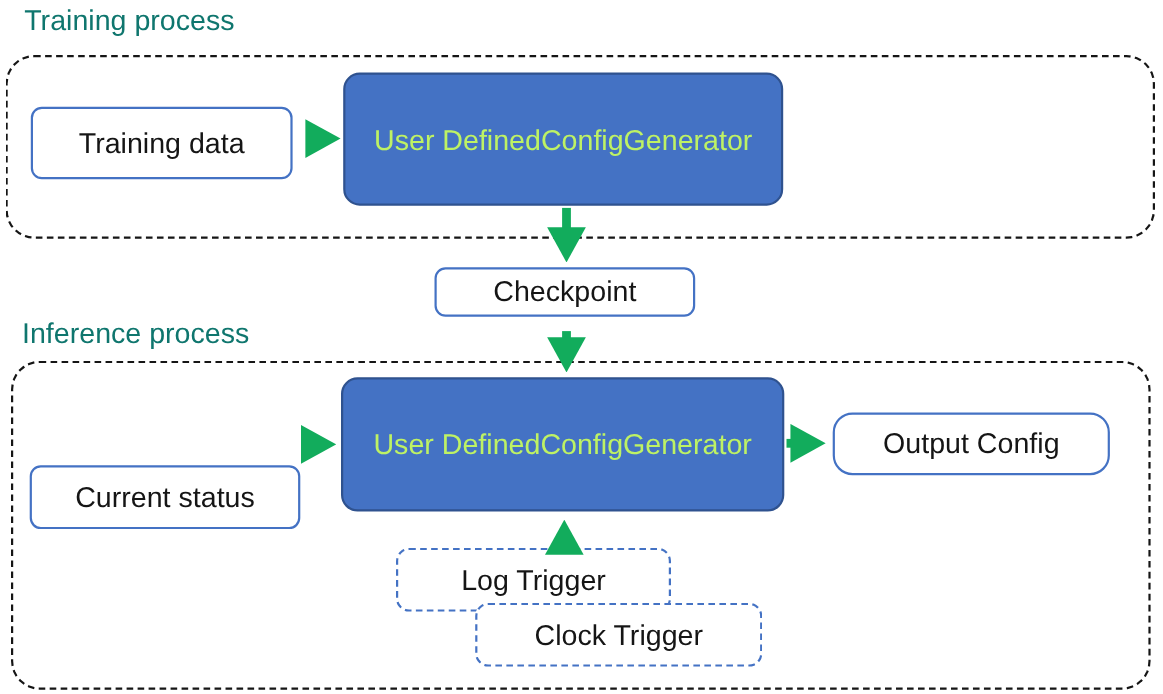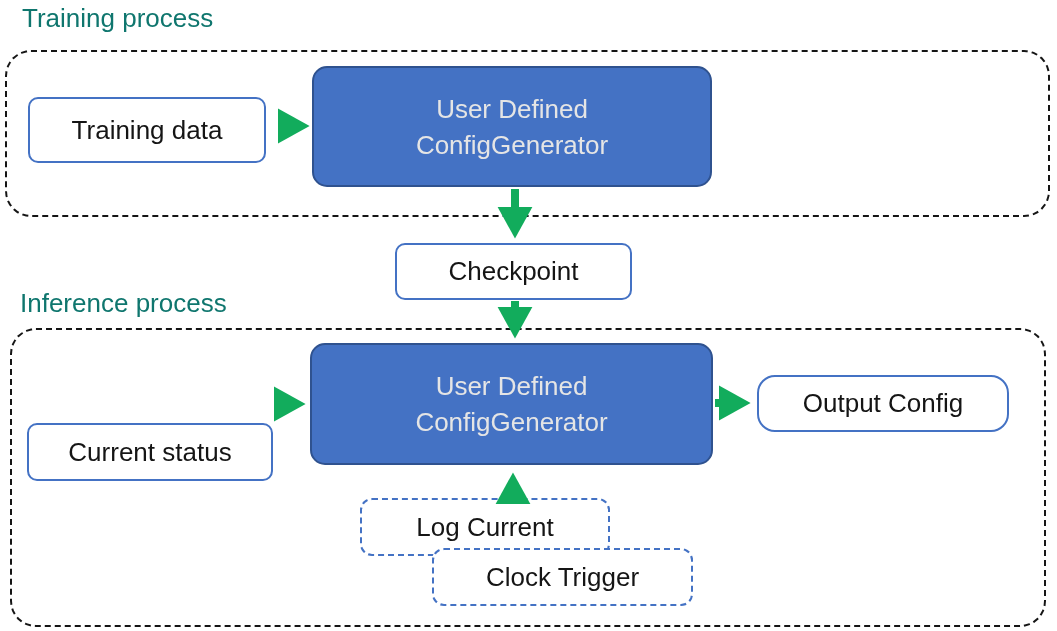--- a/index.html
+++ b/index.html
@@ -39,36 +39,36 @@
     background: #ffffff;
   }
   .node.light {
     border: 2px solid #4472C4;
     border-radius: 10px;
   }
   .node.solid-blue {
     background: #4472C4;
     border: 2px solid #2F528F;
     border-radius: 15px;
-    color: #e5e5e5;
-    flex-direction: column;
+    color: #bef264;
+    flex-direction: row;
     line-height: 36px;
     text-align: center;
   }
   .node.trigger {
     border: 2px dashed #4472C4;
     border-radius: 12px;
   }
   #region-training   { left: 5px;   top: 50px;  width: 1041px; height: 163px; }
   #region-inference  { left: 10px;  top: 328px; width: 1032px; height: 295px; }
   #label-training    { left: 22px;  top: 3px;   }
   #label-inference   { left: 20px;  top: 288px; text-align: center; }
   #node-training-data      { left: 28px;  top: 97px;  width: 238px; height: 66px; }
   #node-generator-training { left: 312px; top: 66px;  width: 400px; height: 121px; }
-  #node-checkpoint         { left: 395px; top: 243px; width: 237px; height: 57px; }
+  #node-checkpoint         { left: 395px; top: 243px; width: 237px; height: 45px; }
   #node-current-status     { left: 27px;  top: 375px; width: 246px; height: 58px; margin-top: 48px; }
   #node-generator-inference{ left: 310px; top: 343px; width: 403px; height: 122px; }
   #node-output-config      { left: 757px; top: 375px; width: 252px; height: 57px; border-radius: 18px; }
   #node-log-trigger        { left: 360px; top: 498px; width: 250px; height: 58px; z-index: 3; }
   #node-clock-trigger      { left: 432px; top: 548px; width: 261px; height: 58px; z-index: 4; }
   #arrows-layer {
     position: absolute;
     left: 0; top: 0;
     width: 1057px; height: 631px;
     pointer-events: none;
@@ -100,21 +100,21 @@
 
   <div class="node light" id="node-current-status">Current status</div>
 
   <div class="node solid-blue" id="node-generator-inference">
     <span>User Defined</span>
     <span>ConfigGenerator</span>
   </div>
 
   <div class="node light" id="node-output-config">Output Config</div>
 
-  <div class="node trigger" id="node-log-trigger">Log Current</div>
+  <div class="node trigger" id="node-log-trigger">Log Trigger</div>
 
   <div class="node trigger" id="node-clock-trigger">Clock Trigger</div>
 
   <svg id="arrows-layer" viewBox="0 0 1057 631" xmlns="http://www.w3.org/2000/svg">
     <defs>
       <marker id="ah" markerWidth="4" markerHeight="4.4" refX="2.8" refY="2.2" orient="auto" markerUnits="strokeWidth">
         <path d="M0,0 L4,2.2 L0,4.4 Z" fill="#12AC5C"></path>
       </marker>
     </defs>
     <line x1="281" y1="126" x2="300" y2="126" stroke="#12AC5C" stroke-width="8" marker-end="url(#ah)"></line>

